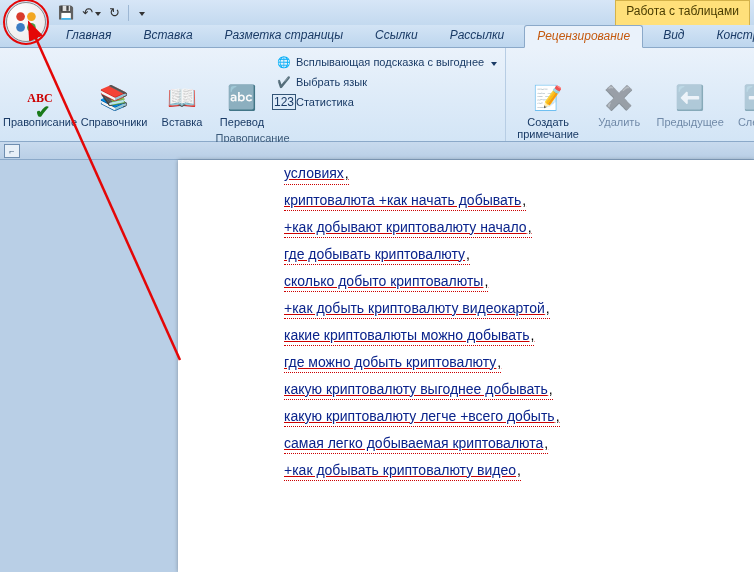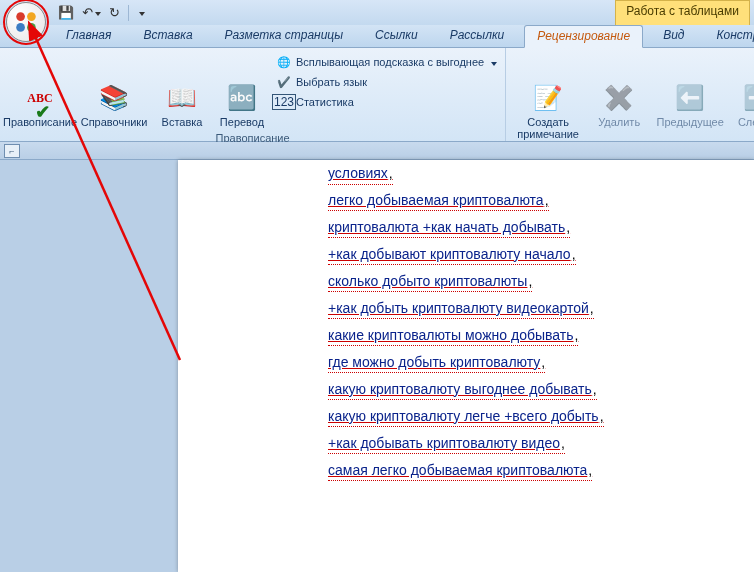--- a/index.html
+++ b/index.html
@@ -29,21 +29,21 @@
   .smallrow { display:flex; align-items:center; gap:4px; font-size:11px; color:#1a3b66; padding:2px 2px; cursor:pointer; white-space:nowrap;}
   .smallrow .ico { width:16px; height:16px; display:flex; align-items:center; justify-content:center; }
   .smallrow .dd::after { content:""; display:inline-block; border-top:4px solid #1a3b66; border-left:3px solid transparent; border-right:3px solid transparent; margin-left:3px;}
   .vstack { display:flex; flex-direction:column; gap:0; }
 
   .rulerbar { height:18px; background:linear-gradient(#c8daee,#b9cfe6); border-bottom:1px solid #8ba9c9; position:relative;}
   .rulerbar .corner { position:absolute; left:4px; top:2px; width:16px; height:14px; border:1px solid #6f8eb0; background:#e8f0f8; font-size:9px; display:flex; align-items:center; justify-content:center; color:#3b5a7a;}
 
   .docarea { position:absolute; top:160px; left:0; right:0; bottom:0; background:#b9cfe6; display:flex; justify-content:flex-start;}
   .page { margin-left:178px; width:576px; background:#fff; box-shadow:0 0 4px rgba(0,0,0,0.3); padding:4px 0; }
-  .row { display:flex; align-items:center; min-height:27px; border-bottom: none; padding:3px 6px 3px 106px;margin-left:44px;}
+  .row { display:flex; align-items:center; min-height:27px; border-bottom: none; padding:3px 6px 3px 106px;}
   .cell { font-size:14px; text-decoration: underline; text-decoration-style: solid; text-decoration-color: #c00; color:#0a238b; cursor:pointer; border-bottom:1px dotted #c00; line-height:1.4;}
   .cell::after { content:","; color:#000; text-decoration:none; margin-left:1px;}
   .row.first { padding-top:0; min-height:22px;}
   .row.first .cell::after { content:","; }
 
   .arrow { position:absolute; left:0; top:0; width:754px; height:572px; pointer-events:none; z-index:20;}
 
   
   .svg-abc { font-family: "Times New Roman"; font-weight:bold; font-size:12px; color:#c00; position:relative;}
   .svg-abc .check { color:#1a7a1a; font-size:18px; position:absolute; top:10px; left:8px;}
@@ -152,51 +152,51 @@
 <div class="rulerbar">
   <div class="corner">⌐</div>
 </div>
 
 <div class="docarea">
   <div class="page" id="page-rows">
       <div class="row first">
         <span class="cell">условиях</span>
       </div>
       <div class="row">
-        <span class="cell">легко добываемая криптовалюта</span>
-      </div>
-      <div class="row">
         <span class="cell">криптовалюта +как начать добывать</span>
       </div>
       <div class="row">
         <span class="cell">+как добывают криптовалюту начало</span>
       </div>
       <div class="row">
+        <span class="cell">где добывать криптовалюту</span>
+      </div>
+      <div class="row">
         <span class="cell">сколько добыто криптовалюты</span>
       </div>
       <div class="row">
         <span class="cell">+как добыть криптовалюту видеокартой</span>
       </div>
       <div class="row">
         <span class="cell">какие криптовалюты можно добывать</span>
       </div>
       <div class="row">
         <span class="cell">где можно добыть криптовалюту</span>
       </div>
       <div class="row">
         <span class="cell">какую криптовалюту выгоднее добывать</span>
       </div>
       <div class="row">
         <span class="cell">какую криптовалюту легче +всего добыть</span>
       </div>
       <div class="row">
+        <span class="cell">самая легко добываемая криптовалюта</span>
+      </div>
+      <div class="row">
         <span class="cell">+как добывать криптовалюту видео</span>
-      </div>
-      <div class="row">
-        <span class="cell">самая легко добываемая криптовалюта</span>
       </div>
     </div>
 </div>
 
 <svg class="arrow">
   <defs>
       <marker id="ah" markerWidth="10" markerHeight="10" refX="2" refY="3" orient="auto">
     <path d="M0,0 L0,6 L8,3 z" fill="#e40707"></path>
       </marker>
     </defs>

